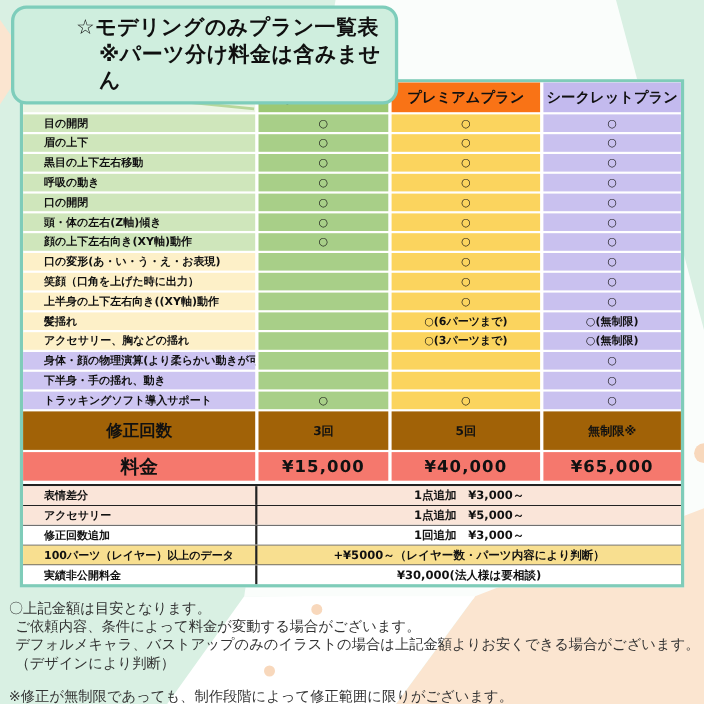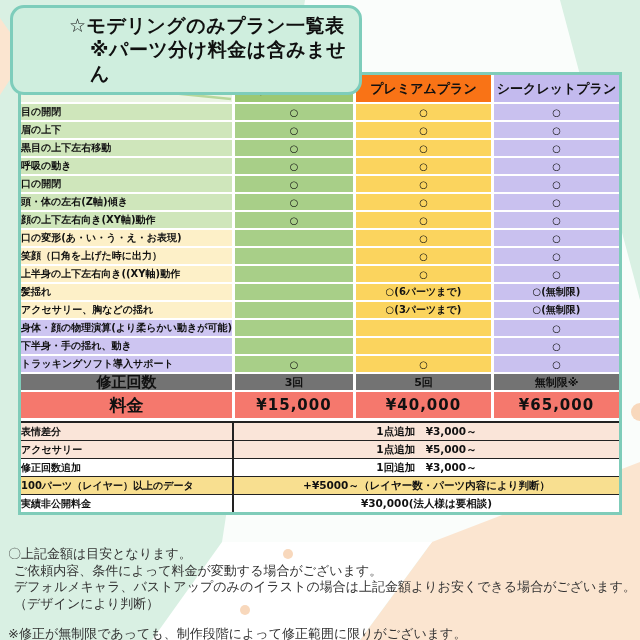--- a/index.html
+++ b/index.html
@@ -19,28 +19,28 @@
   .title-line{font-weight:bold;color:#101010;font-size:19px;line-height:24px;letter-spacing:0.5px;margin-left:44px;}
   .title-line.l2{padding-left:21px;}
   
   .price-table{
     position:absolute;left:18px;top:72px;z-index:1;
     width:604px;box-sizing:border-box;
     background:#ffffff;border:3px solid #7fccb9;
   }
   .row{display:grid;grid-template-columns:211px 118px 135px 1fr;column-gap:3px;background:#fff;margin-bottom:2px;}
   .cell{display:flex;align-items:center;justify-content:center;font-weight:bold;color:#111;overflow:hidden;white-space:nowrap;}
-  .label-cell{justify-content:flex-start;padding-left:0;font-size:9.5px;}
+  .label-cell{justify-content:flex-start;padding-left:19px;font-size:9.5px;}
   .head-row .cell{height:27px;font-size:13px;}
   .feat-row .cell{height:16px;font-size:10px;}
   .corner-cell{background:#eaf4e2;padding:0;}
   .g-green{background:#cfe6bb}.g-yellow{background:#fdf0c8}.g-purple{background:#cdc5f1}
   .c-reg{background:#a8cf88}.c-prem{background:#fbd45e}.c-sec{background:#c9c1ef}
   .h-reg{background:#9cc873}.h-prem{background:#f97316}.h-sec{background:#c3baee}
-  .rev-row .cell{height:16px;background:#737373;}
+  .rev-row .cell{height:35px;background:#a16207;}
   .rev-row .label-cell{justify-content:center;font-size:15px;padding-left:0;}
   .rev-row .val{font-size:11px;}
   .fee-row .cell{height:26px;background:#f5786d;}
   .fee-row{margin-bottom:3px;}
   .fee-row .label-cell{justify-content:center;font-size:17px;padding-left:0;}
   .fee-row .val{font-size:15px;letter-spacing:1px;}
   .addon-rows{border-top:2px solid #222;text-align:center;}
   .addon-row{display:grid;grid-template-columns:211px 1fr;border-bottom:1px solid #222;margin-bottom:0;}
   .addon-row:last-child{border-bottom:none;}
   .addon-row .cell{height:17px;font-size:10px;}

